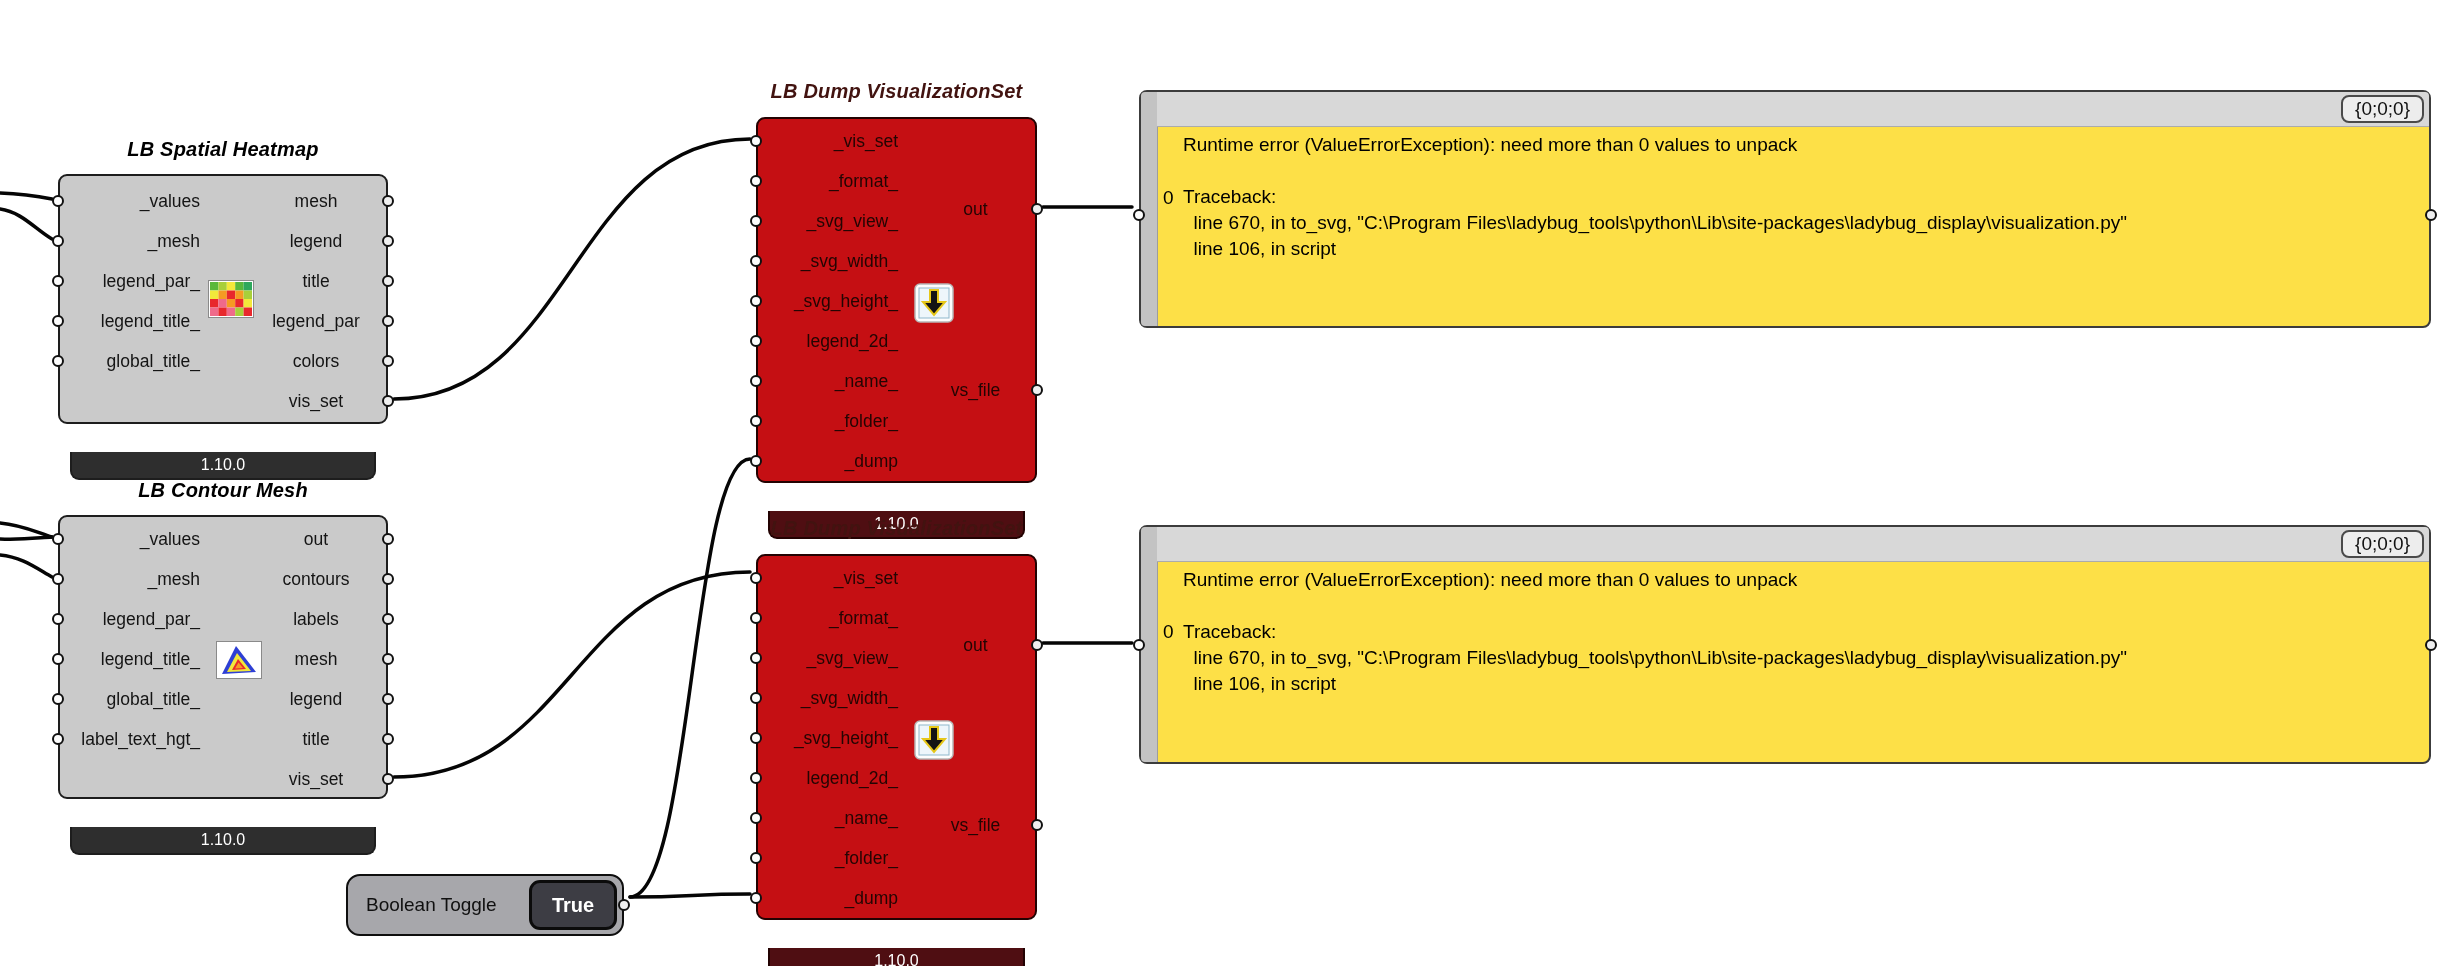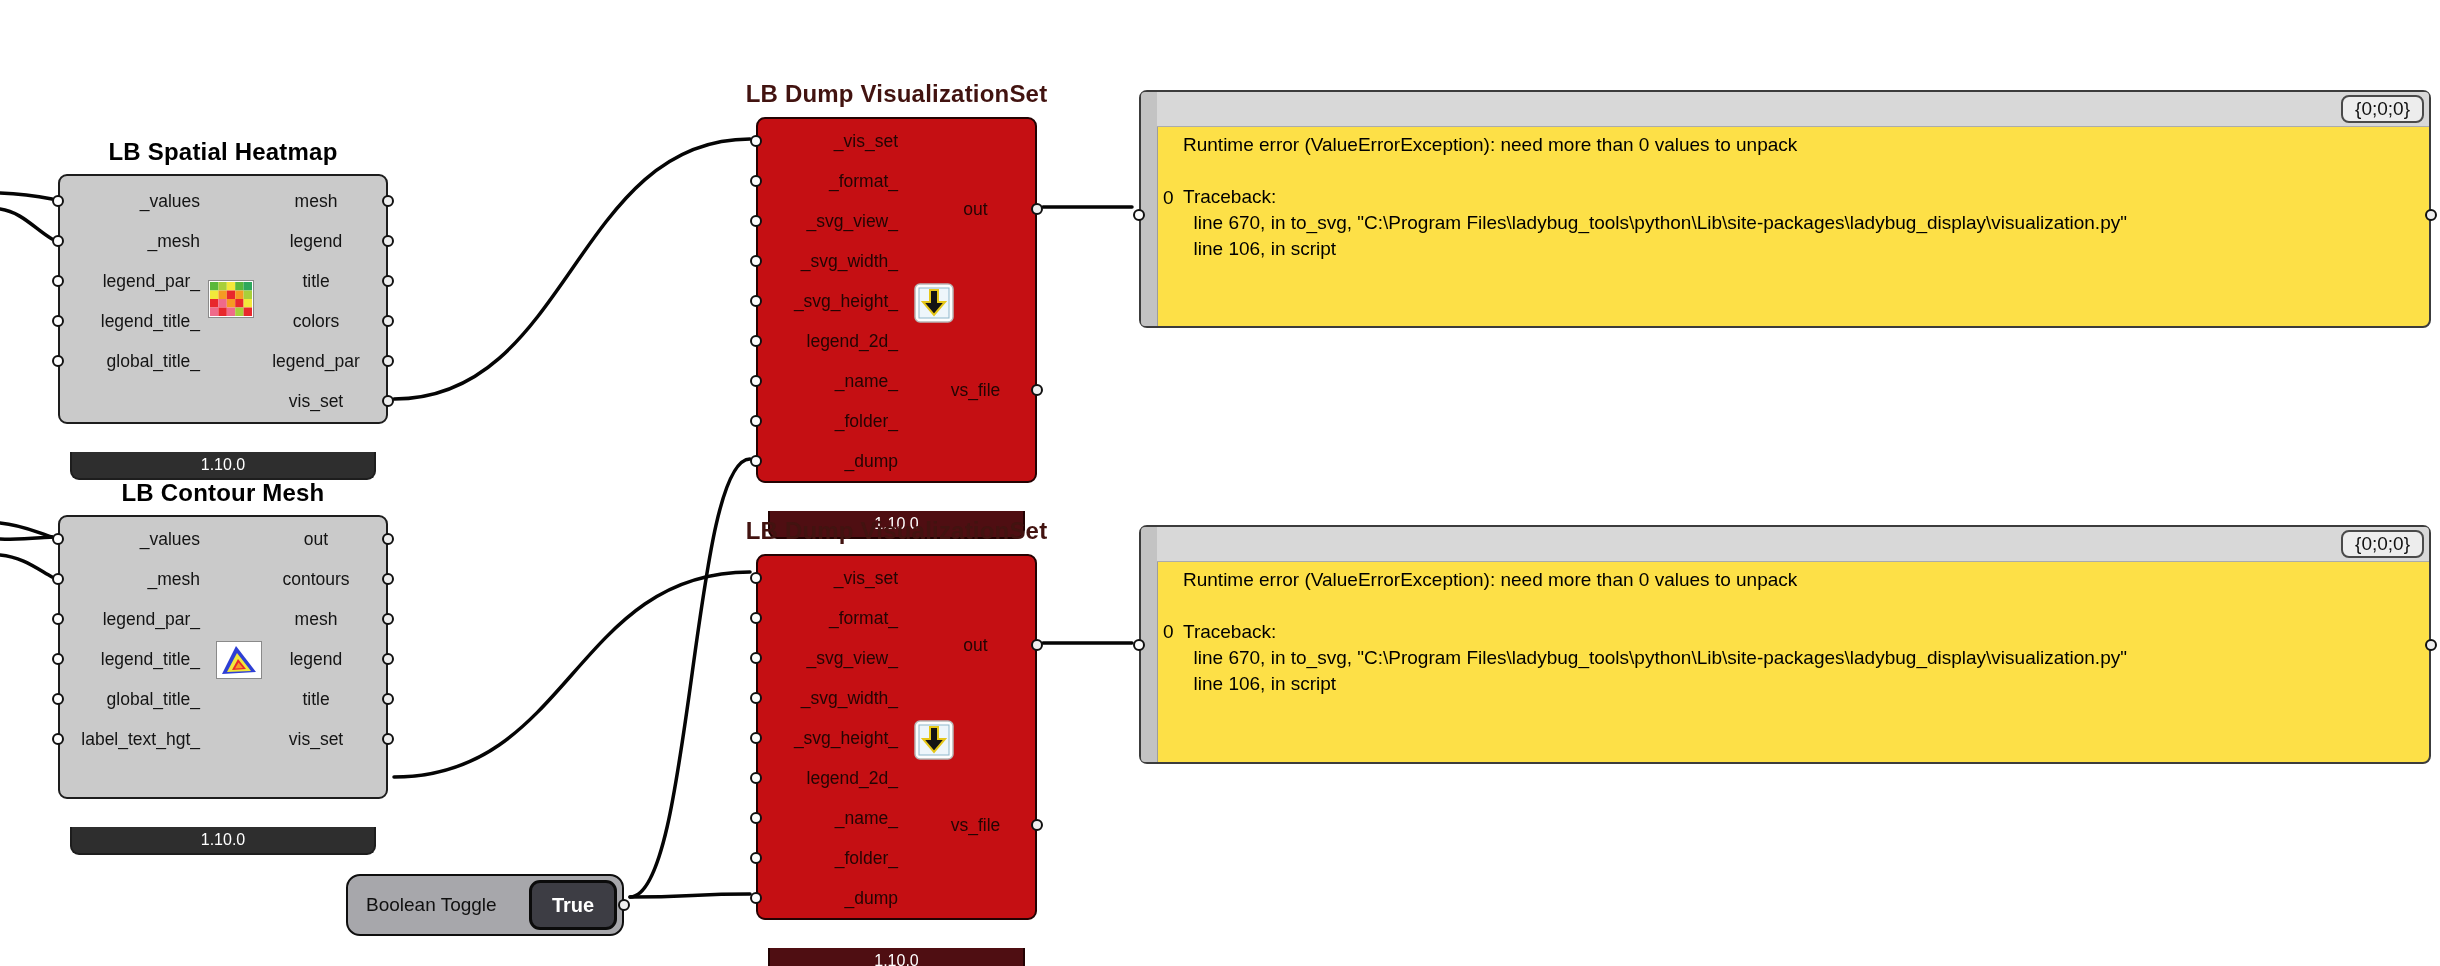--- a/index.html
+++ b/index.html
@@ -4,22 +4,22 @@
 <style>
   html,body { margin:0; padding:0; background:#fff; }
   #canvas {
     position:relative; width:2440px; height:966px; overflow:hidden;
     background:#ffffff; font-family:"Liberation Sans", sans-serif;
   }
   svg.wires { position:absolute; left:0; top:0; }
   svg.wires path { fill:none; stroke:#050505; stroke-width:3.5; stroke-linecap:round; }
 
   .ctitle {
-    position:absolute; text-align:center; font-weight:bold; font-size:24px;
-    color:#000; letter-spacing:0.2px;
+    position:absolute; text-align:center; font-weight:bold; font-size:20px;
+    color:#000; letter-spacing:0.2px;font-style:italic;
   }
   .ctitle.red { color:#421310; }
 
   .comp {
     position:absolute; box-sizing:border-box;
     background:#cacaca; border:2px solid #1d1d1d; border-radius:9px;
   }
   .comp.red { background:#c50f13; border-color:#230202;text-decoration:underline; }
 
   .vbar {
@@ -158,26 +158,26 @@
           <span class="plabel out">legend</span>
         </div>
 
         <div class="port-row">
           <span class="nub"></span>
           <span class="plabel out">title</span>
         </div>
 
         <div class="port-row">
           <span class="nub"></span>
+          <span class="plabel out">legend_par</span>
+        </div>
+
+        <div class="port-row">
+          <span class="nub"></span>
           <span class="plabel out">colors</span>
-        </div>
-
-        <div class="port-row">
-          <span class="nub"></span>
-          <span class="plabel out">legend_par</span>
         </div>
 
         <div class="port-row">
           <span class="nub"></span>
           <span class="plabel out">vis_set</span>
         </div>
       </div>
     <div class="icon-box" style="left:148px;top:104px;">
       <svg width="46" height="38" viewBox="0 0 46 38">
         <rect x="0.5" y="0.5" width="45" height="37" fill="#ffffff" stroke="#8a8a8a"></rect>
@@ -248,20 +248,24 @@
         <div class="port-row">
           <span class="nub"></span>
           <span class="plabel out">out</span>
         </div>
 
         <div class="port-row">
           <span class="nub"></span>
           <span class="plabel out">contours</span>
         </div>
 
+        <div class="port-row">
+          <span class="nub"></span>
+          <span class="plabel out">labels</span>
+        </div>
 
         <div class="port-row">
           <span class="nub"></span>
           <span class="plabel out">mesh</span>
         </div>
 
         <div class="port-row">
           <span class="nub"></span>
           <span class="plabel out">legend</span>
         </div>

